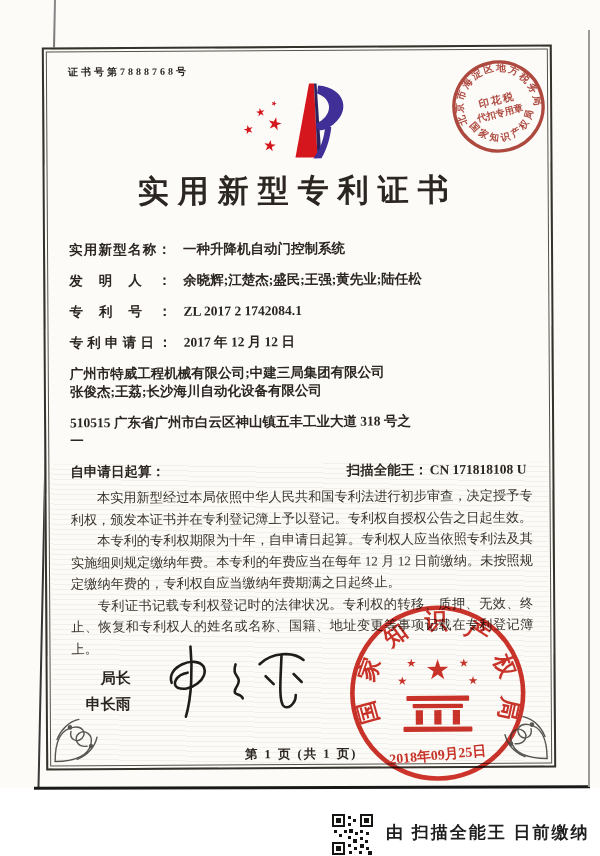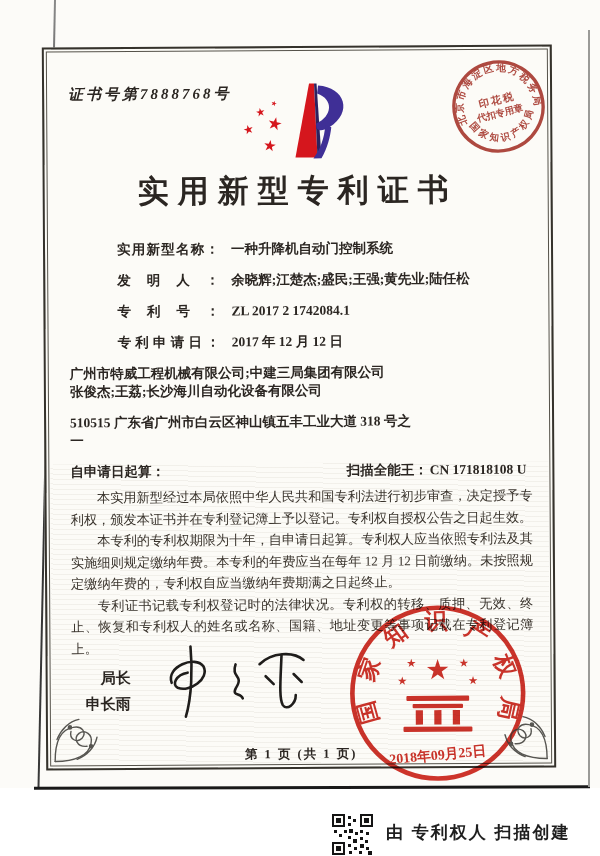--- a/index.html
+++ b/index.html
@@ -20,28 +20,28 @@
   
   .cert{
     position:absolute;left:44px;top:46px;width:506px;height:719px;
     background:#fcfbf7;
     border:2px solid #35322c;
     box-shadow:inset 0 0 0 2px #fcfbf7, inset 0 0 0 3px #55524a;
     transform:rotate(-0.35deg);
   }
   .guilloche{position:absolute;left:4px;right:4px;bottom:4px;height:300px;pointer-events:none;
     background:repeating-linear-gradient(1.2deg, rgba(150,140,120,0.10) 0 1px, transparent 1px 5px);}
-  .cert-no{position:absolute;left:24px;top:36px;font-size:15px;font-weight:bold;letter-spacing:3px;font-style:italic;}
+  .cert-no{position:absolute;left:24px;top:16px;font-size:10px;font-weight:bold;letter-spacing:3px;}
   .logo{position:absolute;left:186px;top:22px;width:140px;height:96px;}
   .title{position:absolute;left:0;right:0;top:122px;text-align:center;
     font-size:31px;font-weight:bold;letter-spacing:9px;}
   
   .fields{position:absolute;left:24px;right:20px;top:192px;font-size:13.5px;font-weight:bold;}
   .frow{display:flex;gap:12px;margin-bottom:13px;line-height:18px;}
-  .flabel{flex:0 0 102px;text-align:justify;text-align-last:justify;margin-left:48px;}
+  .flabel{flex:0 0 102px;text-align:justify;text-align-last:justify;}
   .fval{flex:1;}
   .preline{white-space:pre-line;}
   .grant-row{display:flex;justify-content:space-between;margin-bottom:0;}
   .grant-left,.grant-right{display:flex;gap:2px;}
   .grant-right{margin-right:6px;}
   
   .paras{position:absolute;left:24px;right:20px;top:438px;font-size:13.2px;line-height:21.5px;
     text-align:justify;color:#39332c;}
   .paras p{margin:0;text-indent:2em;}
   
@@ -241,13 +241,13 @@
       <rect x="33" y="26" width="3" height="3"></rect>
       <rect x="16" y="30" width="3" height="3"></rect>
     <rect x="22" y="33" width="3" height="3"></rect>
       <rect x="28" y="30" width="4" height="4"></rect>
       <rect x="34" y="33" width="3" height="3"></rect>
     <rect x="17" y="37" width="3" height="3"></rect>
       <rect x="27" y="37" width="3" height="3"></rect>
       <rect x="36" y="37" width="4" height="4"></rect>
   </g>
 </svg>
-<div class="scan-caption">由 专利权人 扫描创建</div>
+<div class="scan-caption">由 扫描全能王 日前缴纳</div>
 
 </body></html>

